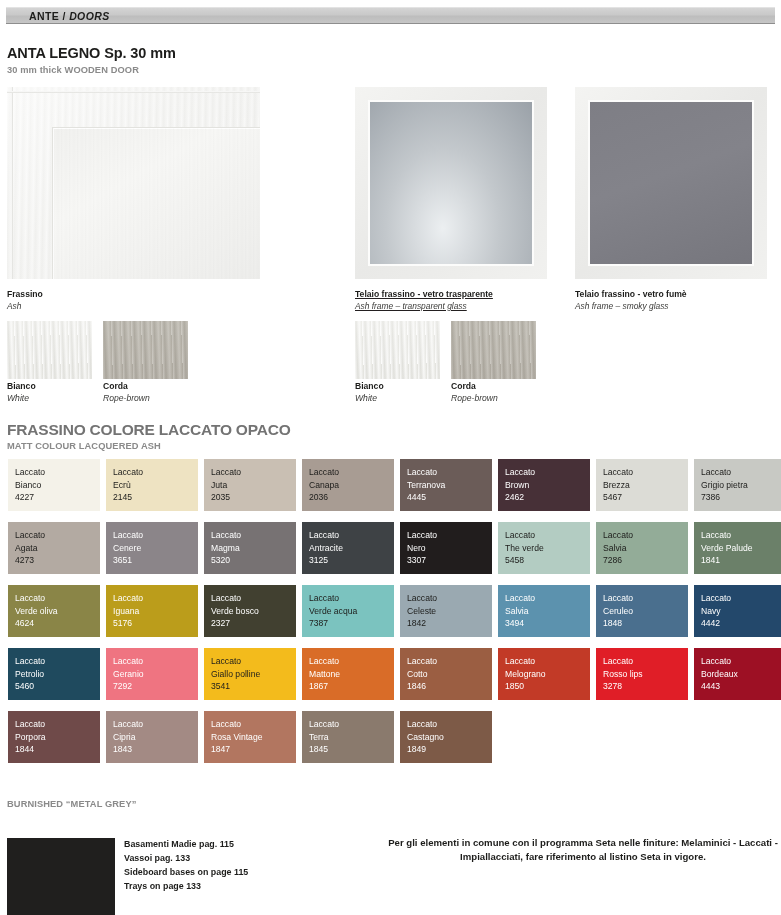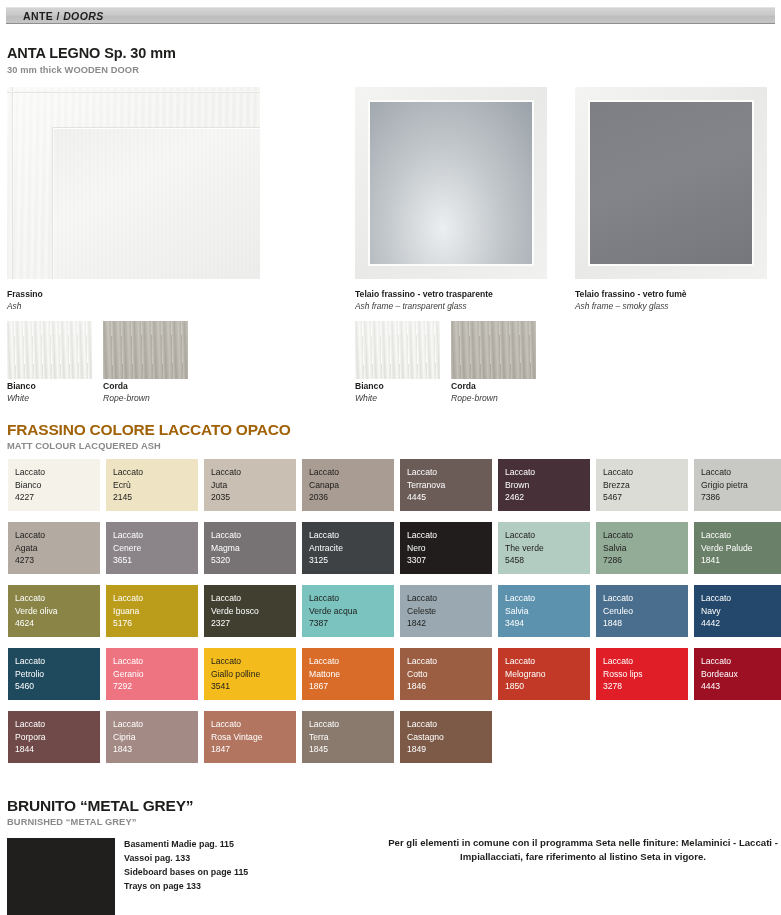--- a/index.html
+++ b/index.html
@@ -22,21 +22,21 @@
     background: linear-gradient(to bottom, #d4d4d4 0%, #c9c9c9 45%, #bdbdbd 55%, #c6c6c6 100%);
     border-top: 1px solid #e3e3e3;
     border-bottom: 1px solid #8e8e8e;
     display: flex;
     align-items: center;
   }
   .topbar-label {
     font-size: 10.5px;
     font-weight: bold;
     letter-spacing: .4px;
-    padding-left: 17px;
+    padding-left: 23px;
     color: #1d1d1b;
     white-space: nowrap;
   }
   .topbar-label .it { font-style: italic; font-weight: bold; }
 
   
   .sec-title {
     font-size: 14.5px;
     font-weight: bold;
     letter-spacing: -.1px;
@@ -147,21 +147,21 @@
   .chip-lbl {
     position: absolute; top: 60px; left: 0;
     font-size: 8.6px; line-height: 1.35; white-space: nowrap;
   }
   .chip-lbl b { font-weight: bold; color: #1d1d1b; display: block; }
   .chip-lbl i { font-style: italic; color: #3a3a38; display: block; }
 
   
   .lac-head { position: absolute; left: 7px; top: 421px; }
   .lac-head .t {
-    font-size: 15.5px; font-weight: bold; letter-spacing: -.2px; color: #a16207;
+    font-size: 15.5px; font-weight: bold; letter-spacing: -.2px; color: #737373;
   }
   .lac-head .s {
     font-size: 9.3px; font-weight: bold; color: #8a8a8a; margin-top: 2px; letter-spacing: .1px;
   }
 
   .grid {
     position: absolute; left: 8px; top: 459px;
     width: 768px;
     display: grid;
     grid-template-columns: repeat(8, 92px);
@@ -240,21 +240,21 @@
   <div class="frame-in">
     <div class="pane"></div>
   </div>
 </div>
 
 <div class="cap" style="left:7px; top:289px;">
   <div class="cap-title">Frassino</div>
   <div class="cap-sub">Ash</div>
 </div>
 
-<div class="cap" style="left:355px; top:289px;">
+<div class="cap" style="left:355px; top:289px;text-decoration:underline;">
   <div class="cap-title">Telaio frassino - vetro trasparente</div>
   <div class="cap-sub">Ash frame – transparent glass</div>
 </div>
 
 <div class="cap" style="left:575px; top:289px;">
   <div class="cap-title">Telaio frassino - vetro fumè</div>
   <div class="cap-sub">Ash frame – smoky glass</div>
 </div>
 
 <div class="chip" style="left:7px; top:321px;">
@@ -476,21 +476,20 @@
       <span>1845</span>
     </div>
     <div class="swatch" style="background: rgb(125, 90, 71); color: rgb(255, 255, 255);">
       <span>Laccato</span>
       <span>Castagno</span>
       <span>1849</span>
     </div>
   </div>
 
 <div class="bru-head">
-  <div class="t">BRUNITO “METAL GREY”</div>
   <div class="s">BURNISHED “METAL GREY”</div>
 </div>
 <div class="bru-swatch" style="background: rgb(32, 31, 30);"></div>
 <div class="bru-refs" id="brunito-refs">
     <div>Basamenti Madie pag. 115</div>
     <div>Vassoi pag. 133</div>
     <div>Sideboard bases on page 115</div>
     <div>Trays on page 133</div>
   </div>
 

